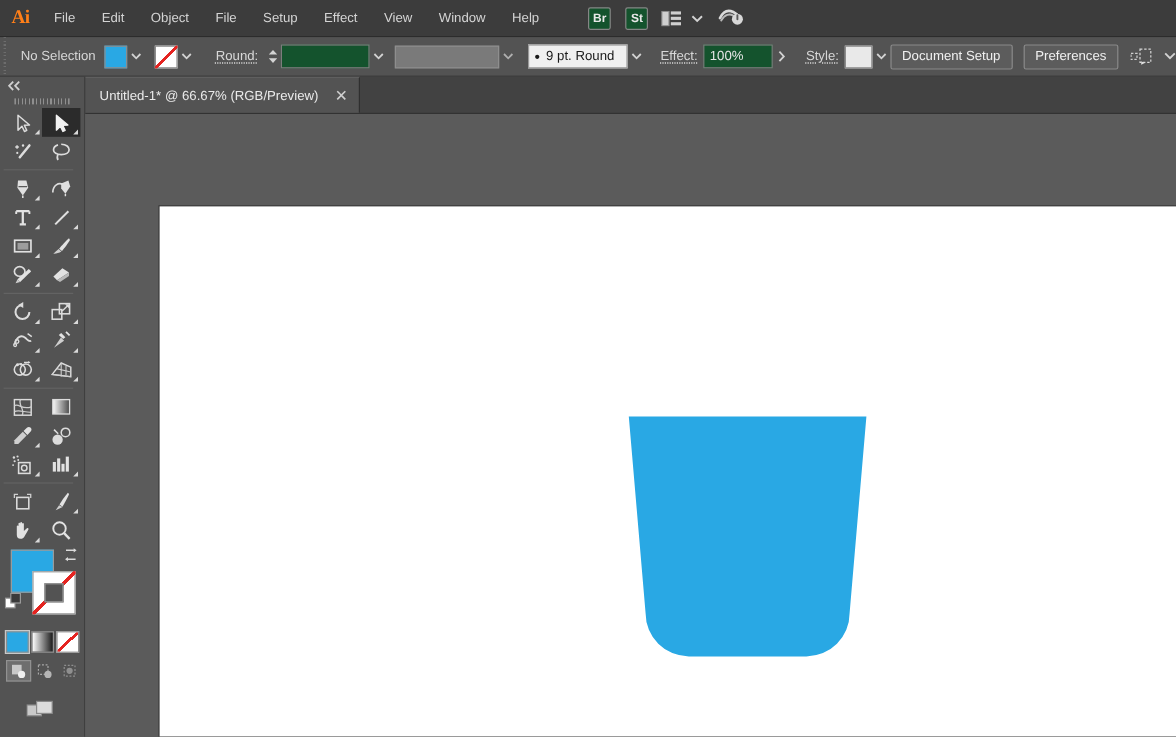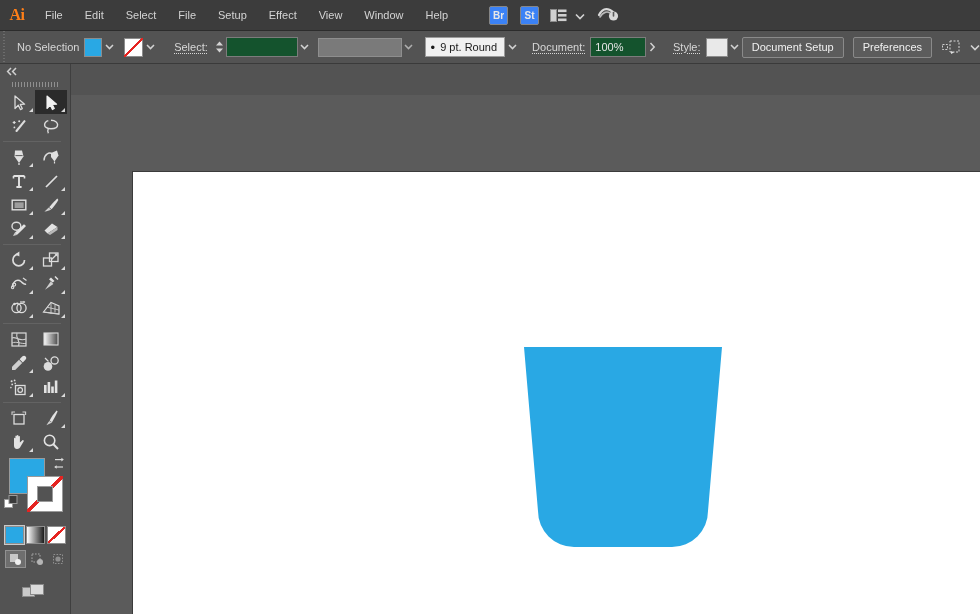--- a/index.html
+++ b/index.html
@@ -27,21 +27,21 @@
     letter-spacing: -0.5px;
   }
   .menu-item {
     padding: 0 11px; height: 31px; line-height: 31px;
     font-size: 11px; color: #d4d4d4; cursor: default;
     white-space: nowrap;
   }
   .menubar-right { display: flex; align-items: center; margin-left: 24px; }
   .mb-badge {
     width: 19px; height: 19px; margin: 0 6px;
-    background: #3b82f6; border: 1px solid #868686; border-radius: 2px;
+    background: #14532d; border: 1px solid #868686; border-radius: 2px;
     color: #e8e8e8; font-size: 10px; font-weight: bold;
     display: flex; align-items: center; justify-content: center;
   }
   .mb-icon { margin: 0 5px; display: flex; align-items: center; }
   .chev { margin-left: 3px; }
 
   
   .controlbar {
     position: absolute; left: 0; top: 31px; width: 980px; height: 33px;
     background: #535353;
@@ -208,21 +208,21 @@
 </style>
 </head>
 <body>
 
 <div class="app">
 
   <div class="menubar">
     <div class="ai-logo" style="color: rgb(255, 127, 24);">Ai</div>
     <div class="menu-item">File</div>
     <div class="menu-item">Edit</div>
-    <div class="menu-item">Select</div>
+    <div class="menu-item">Object</div>
     <div class="menu-item">File</div>
     <div class="menu-item">Setup</div>
     <div class="menu-item">Effect</div>
     <div class="menu-item">View</div>
     <div class="menu-item">Window</div>
     <div class="menu-item">Help</div>
 
     <div class="menubar-right">
       <div class="mb-badge">Br</div>
       <div class="mb-badge">St</div>
@@ -262,21 +262,21 @@
         </svg>
     </div>
 
     <div class="swatch swatch-none" style="margin-left:8px"></div>
     <div class="dd-arrow">
       <svg width="9" height="6" viewBox="0 0 9 6">
           <path d="M1 1 L4.5 4.6 L8 1" stroke="#d2d2d2" stroke-width="1.5" fill="none"></path>
         </svg>
     </div>
 
-    <div class="cb-label dotted" style="margin-left:12px">Select:</div>
+    <div class="cb-label dotted" style="margin-left:12px">Round:</div>
     <div class="stepper">
       <svg width="9" height="5" viewBox="0 0 9 5">
           <path d="M4.5 0.6 L8 4.4 L1 4.4 Z" fill="#d4d4d4"></path>
         </svg>
       <svg width="9" height="5" viewBox="0 0 9 5">
           <path d="M4.5 4.4 L1 0.6 L8 0.6 Z" fill="#d4d4d4"></path>
         </svg>
     </div>
     <div class="field-dark" style="width:80px"></div>
     <div class="dd-arrow">
@@ -295,21 +295,21 @@
     <div class="field-light" style="width:90px;margin-left:9px">
       <span style="font-size:13px;line-height:1;margin-right:5px">•</span>
       <span>9 pt. Round</span>
     </div>
     <div class="dd-arrow">
       <svg width="9" height="6" viewBox="0 0 9 6">
           <path d="M1 1 L4.5 4.6 L8 1" stroke="#d2d2d2" stroke-width="1.5" fill="none"></path>
         </svg>
     </div>
 
-    <div class="cb-label dotted" style="margin-left:8px">Document:</div>
+    <div class="cb-label dotted" style="margin-left:8px">Effect:</div>
     <div class="field-dark" style="width:62px">100%</div>
     <div class="dd-arrow">
       <svg width="7" height="10" viewBox="0 0 7 10">
           <path d="M1.5 1 L5.2 5 L1.5 9" stroke="#d2d2d2" stroke-width="1.5" fill="none"></path>
         </svg>
     </div>
 
     <div class="cb-label dotted" style="margin-left:8px">Style:</div>
     <div class="style-swatch"></div>
     <div class="dd-arrow">
@@ -328,20 +328,26 @@
         <path d="M9 11 L9 14 L12 12.5 Z" fill="#e0e0e0"></path>
       </svg>
     </div>
     <div class="chev">
       <svg width="10" height="7" viewBox="0 0 10 7">
           <path d="M1 1.5 L5 5.5 L9 1.5" stroke="#d2d2d2" stroke-width="1.6" fill="none"></path>
         </svg>
     </div>
   </div>
 
+  <div class="tabbar">
+    <div class="doc-tab">
+      <span>Untitled-1* @ 66.67% (RGB/Preview)</span>
+      <span class="tab-close">✕</span>
+    </div>
+  </div>
 
   <div class="toolpanel">
     <div class="tp-header">
       <svg width="13" height="9" viewBox="0 0 13 9">
         <path d="M5 1 L1.6 4.5 L5 8" stroke="#cfcfcf" stroke-width="1.5" fill="none"></path>
         <path d="M10 1 L6.6 4.5 L10 8" stroke="#cfcfcf" stroke-width="1.5" fill="none"></path>
       </svg>
     </div>
     <div class="tp-grip">
         <i></i>

